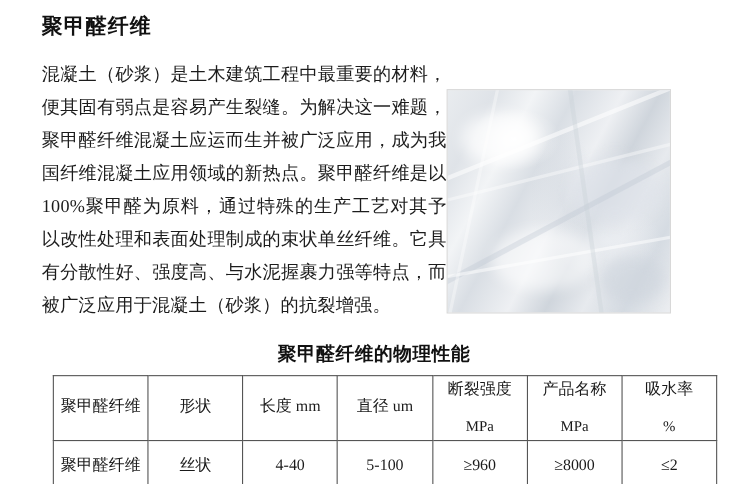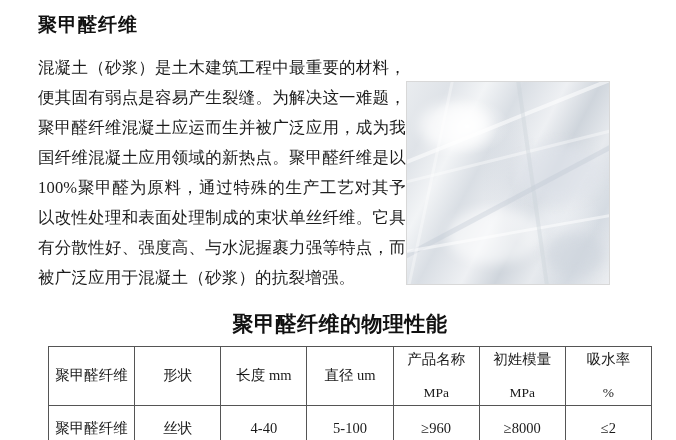--- a/index.html
+++ b/index.html
@@ -71,21 +71,21 @@
     border-radius: 50%;
     filter: blur(6px);
   }
   .photo .b1 { left: 6%; top: 10%; width: 70px; height: 48px; background: rgba(255,255,255,0.65); }
   .photo .b2 { left: 55%; top: 30%; width: 82px; height: 60px; background: rgba(222,227,233,0.7); }
   .photo .b3 { left: 20%; top: 62%; width: 95px; height: 56px; background: rgba(255,255,255,0.55); }
   .photo .b4 { left: 68%; top: 74%; width: 60px; height: 44px; background: rgba(205,212,220,0.6); }
 
   .table-title {
     text-align: center;
-    font-size: 21px;
+    font-size: 17px;
     font-weight: bold;
     color: #111;
     margin: 14px 0 8px 0;
     letter-spacing: 0.5px;
     padding-right: 20px;
   }
   table.spec {
     border-collapse: collapse;
     width: 604px;
     margin: 0 auto;
@@ -148,25 +148,25 @@
         <th>
           <span>形状</span>
         </th>
         <th>
           <span>长度 mm</span>
         </th>
         <th>
           <span>直径 um</span>
         </th>
         <th>
-          <span>产品名称</span>
+          <span>断裂强度</span>
           <span class="cell-sub">MPa</span>
         </th>
         <th>
-          <span>初姓模量</span>
+          <span>产品名称</span>
           <span class="cell-sub">MPa</span>
         </th>
         <th>
           <span>吸水率</span>
           <span class="cell-sub">%</span>
         </th>
       </tr>
     </thead>
     <tbody>
       <tr>

